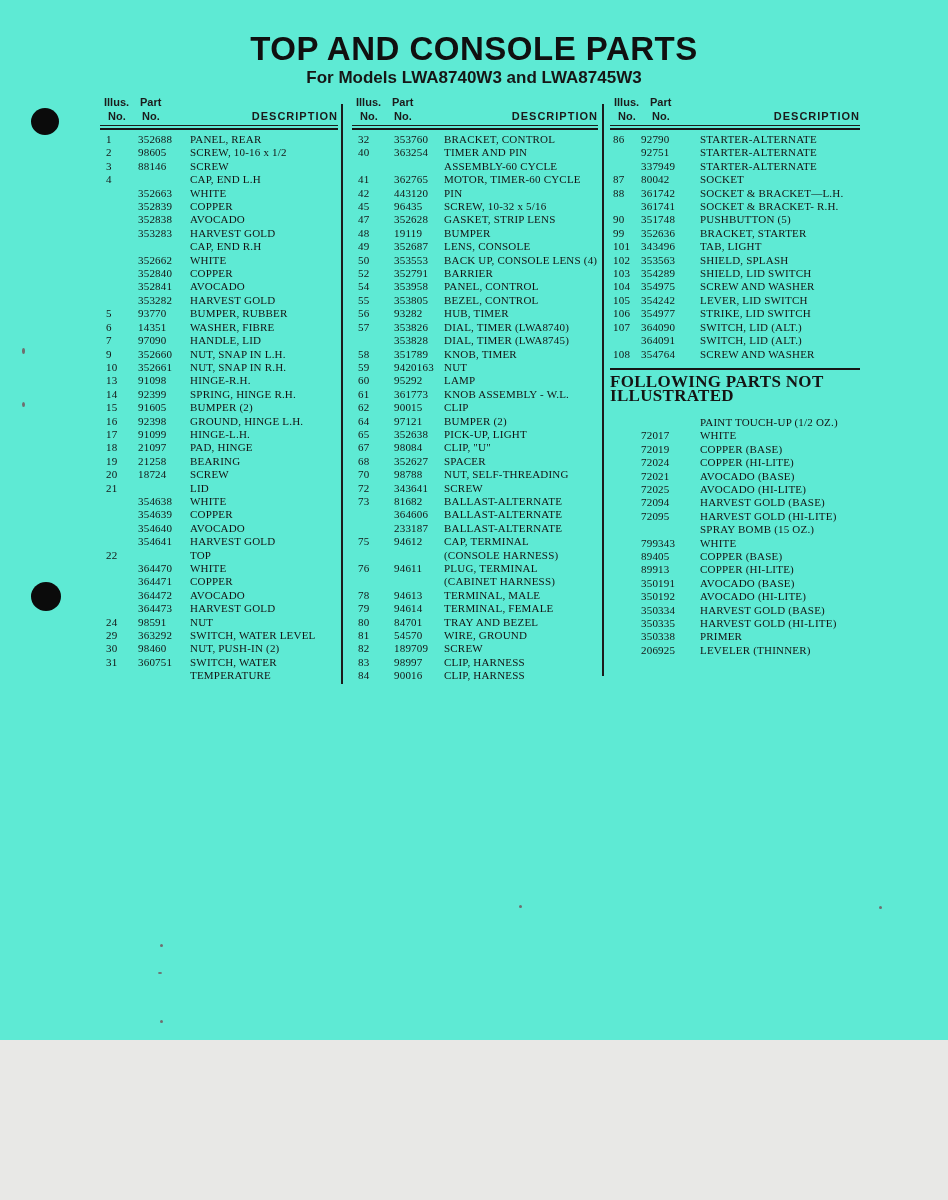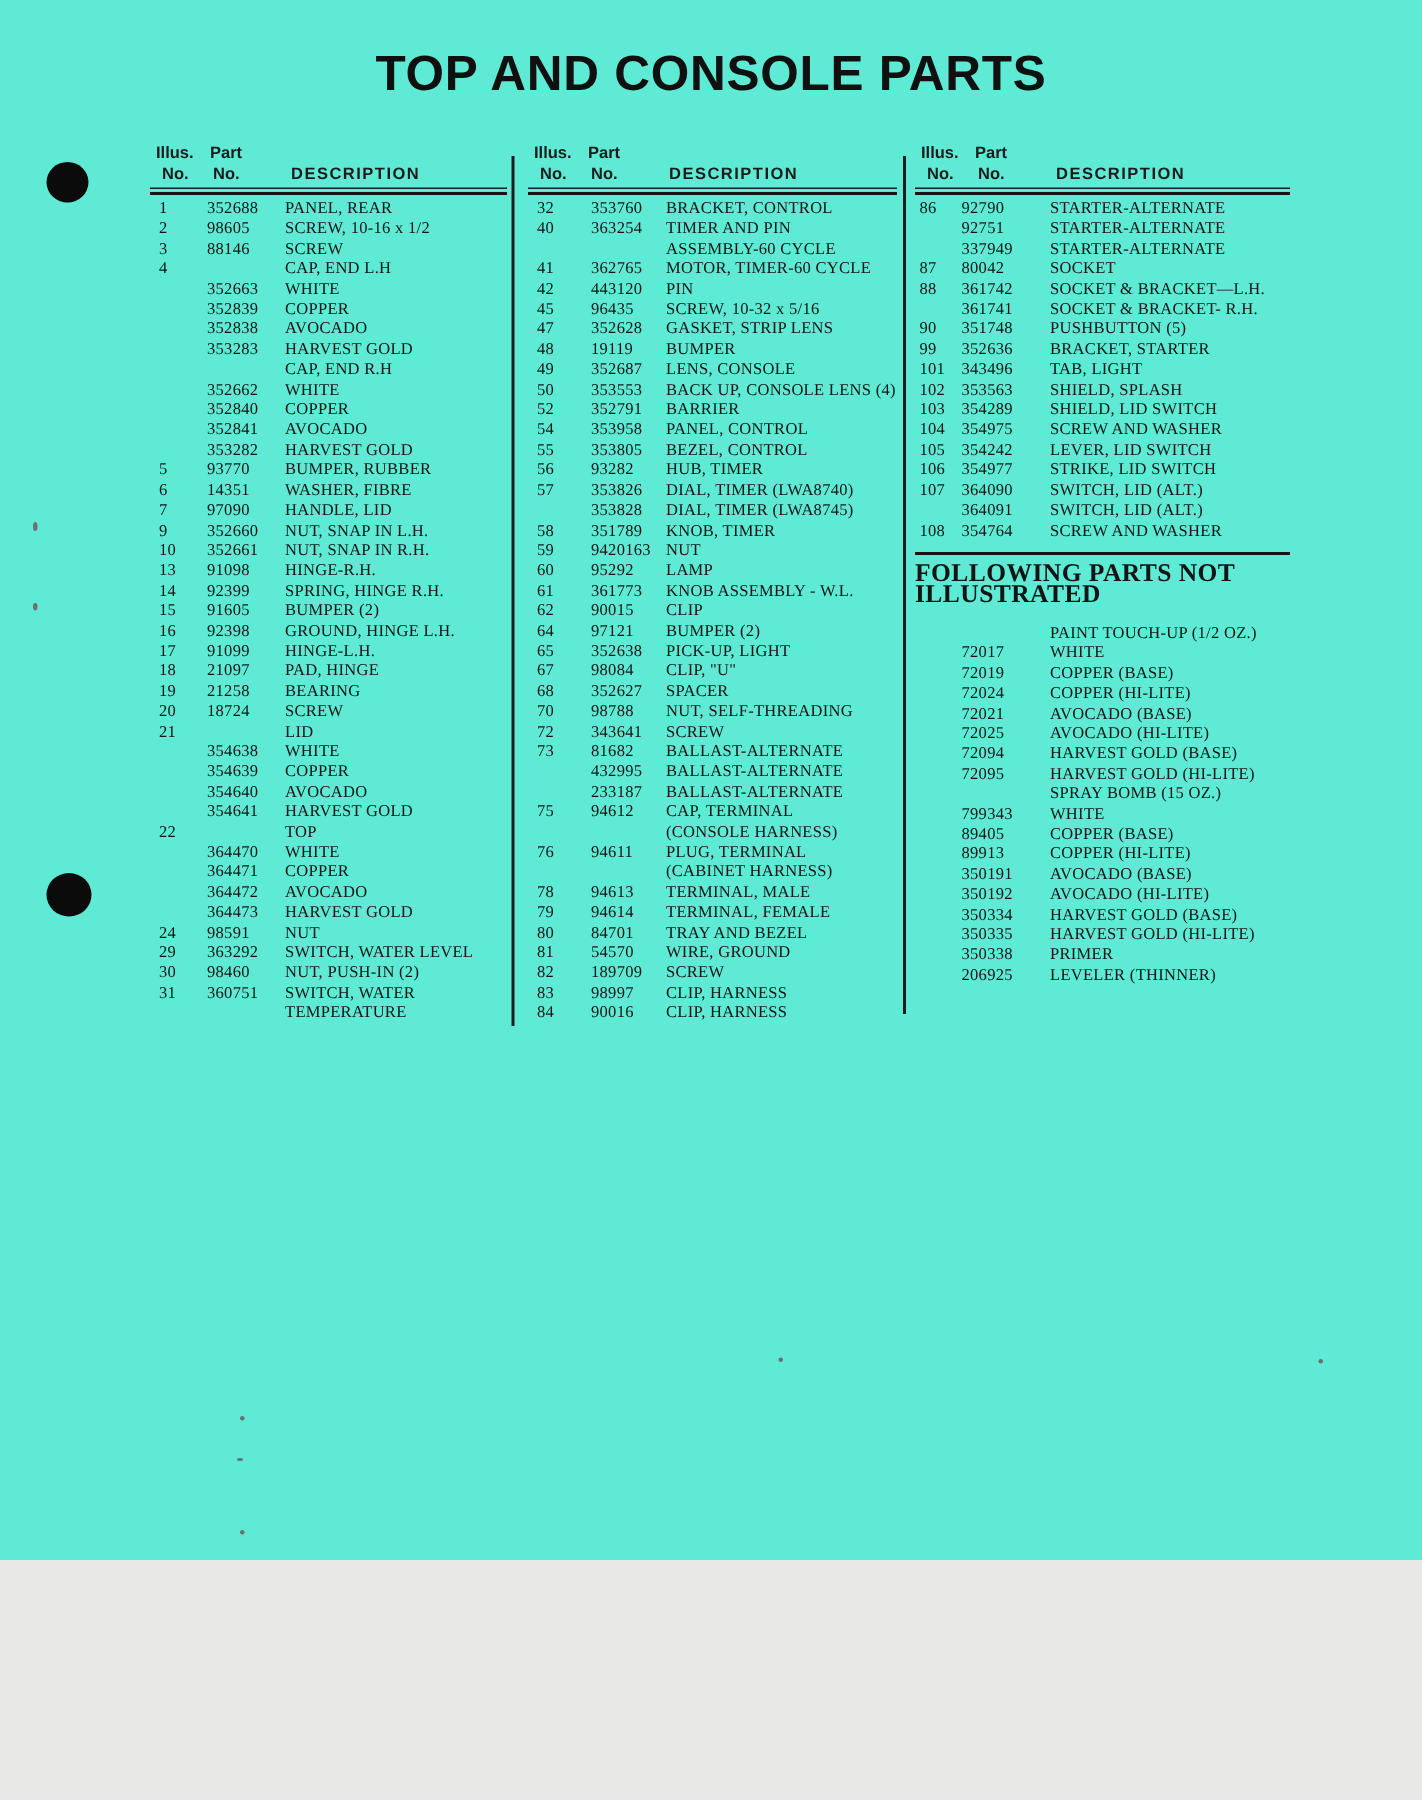--- a/index.html
+++ b/index.html
@@ -28,21 +28,21 @@
   .col{position:absolute;top:95px;}
   .col1{left:100px;width:238px;}
   .col2{left:352px;width:246px;}
   .col3{left:610px;width:250px;}
   .col-hdr{font-family:Liberation Sans, sans-serif;font-weight:700;font-size:11px;color:#1b1b1b;}
   .hdr-l1{display:flex;line-height:14px;}
   .hdr-l1 .h-illus{width:36px;padding-left:4px;}
   .hdr-l2{display:flex;line-height:15px;}
   .hdr-l2 .h-no1{width:34px;padding-left:8px;}
   .hdr-l2 .h-no2{width:52px;}
-  .hdr-l2 .h-desc{flex:1;text-align:left;letter-spacing:1px;}
+  .hdr-l2 .h-desc{flex:1;text-align:right;letter-spacing:1px;}
   .hdr-rule-a{height:1px;background:#1d1d1d;margin-top:1px;}
   .hdr-rule-b{height:2px;background:#161616;margin-top:2px;}
   
   .rows{margin-top:3px;}
   .prow{display:flex;font-size:11px;line-height:13.4px;letter-spacing:.2px;white-space:nowrap;}
   .c-illus{width:32px;padding-left:6px;}
   .c-part{width:52px;}
   .c-desc{flex:1;}
   .col2 .c-illus{width:36px;}
   .col2 .c-part{width:50px;}
@@ -75,20 +75,21 @@
 </head>
 <body>
 
 <div class="page">
 
   <div class="punch punch1"></div>
   <div class="punch punch2"></div>
   <div class="punch punch3"></div>
 
   <div class="title">TOP AND CONSOLE PARTS</div>
+  <div class="subtitle">For Models LWA8740W3 and LWA8745W3</div>
 
   <div class="col col1">
     <div class="col-hdr">
       <div class="hdr-l1">
         <span class="h-illus">Illus.</span>
         <span>Part</span>
       </div>
       <div class="hdr-l2">
         <span class="h-no1">No.</span>
         <span class="h-no2">No.</span>
@@ -456,21 +457,21 @@
           <span class="c-part">343641</span>
           <span class="c-desc">SCREW</span>
         </div>
         <div class="prow">
           <span class="c-illus">73</span>
           <span class="c-part">81682</span>
           <span class="c-desc">BALLAST-ALTERNATE</span>
         </div>
         <div class="prow">
           <span class="c-illus"></span>
-          <span class="c-part">432995</span>
+          <span class="c-part">364606</span>
           <span class="c-desc">BALLAST-ALTERNATE</span>
         </div>
         <div class="prow">
           <span class="c-illus"></span>
           <span class="c-part">233187</span>
           <span class="c-desc">BALLAST-ALTERNATE</span>
         </div>
         <div class="prow">
           <span class="c-illus">75</span>
           <span class="c-part">94612</span>

